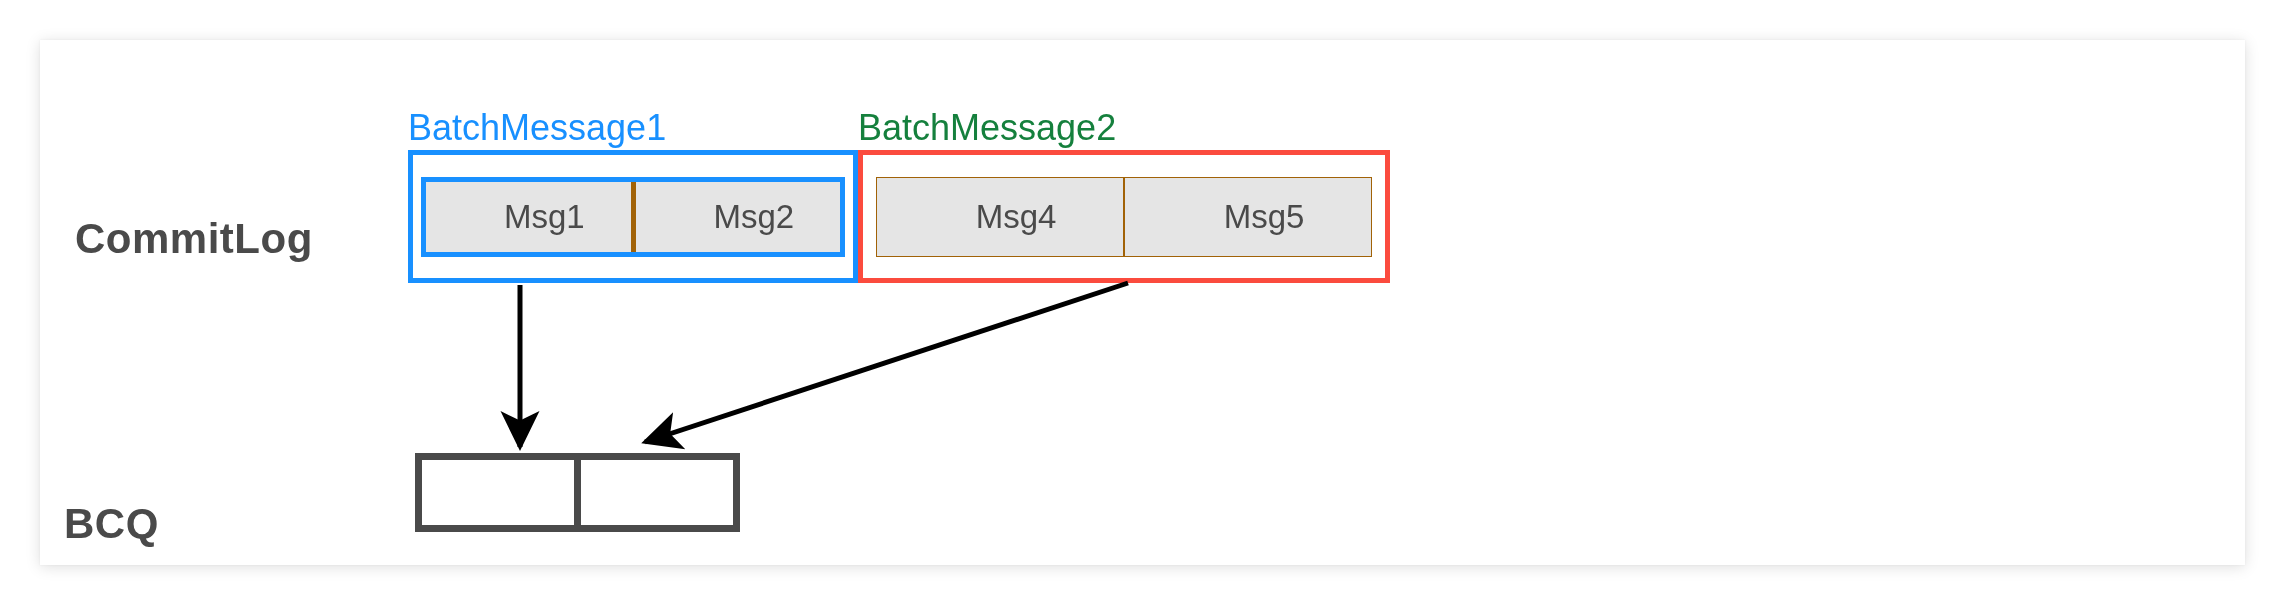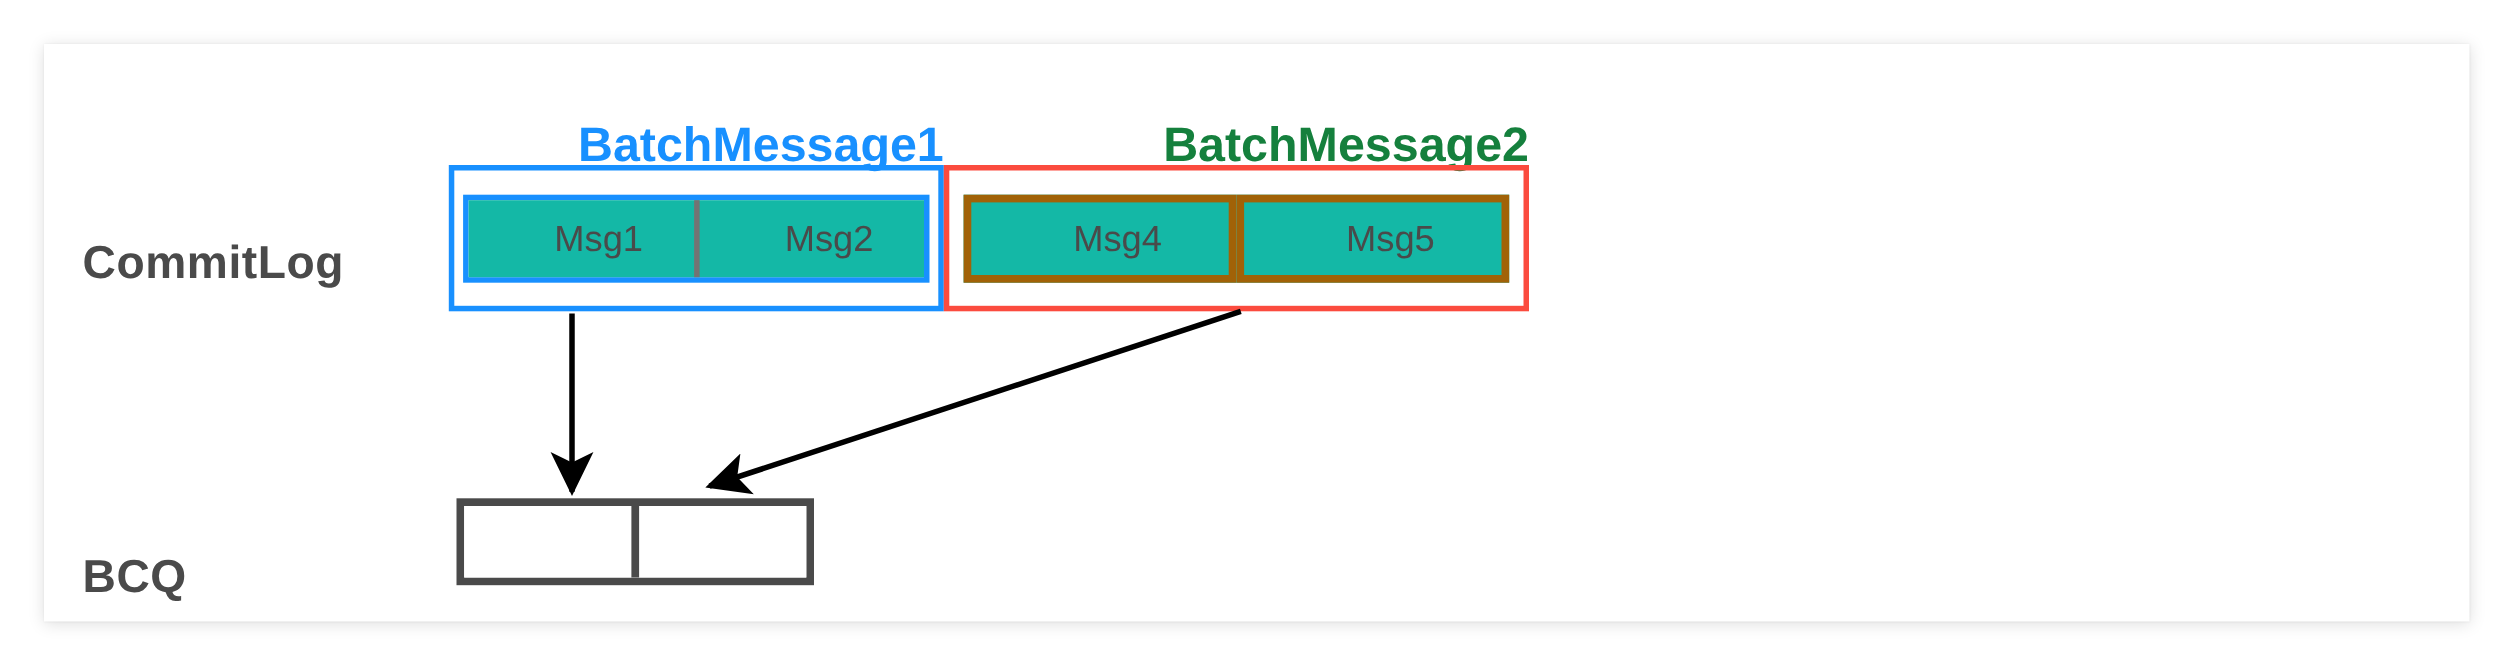--- a/index.html
+++ b/index.html
@@ -35,30 +35,30 @@
   .row-label {
     position: absolute;
     font-weight: bold;
     color: #4a4a4a;
     font-size: 42px;
     line-height: 1;
     letter-spacing: 0.5px;
     white-space: nowrap;
   }
   #label-commitlog { left: 35px; top: 178px; text-align: right; }
-  #label-bcq       { left: 35px; top: 463px; }
+  #label-bcq       { left: 24px; top: 463px; }
 
   
   .batch-title {
     position: absolute;
-    font-weight: bold;
-    font-size: 44px;
+    font-weight: normal;
+    font-size: 36px;
     line-height: 1;
     white-space: nowrap;
-    text-align: right;
+    text-align: left;
   }
   #title-batch1 { left: 368px; top: 70px; width: 450px; color: #1890ff; }
   #title-batch2 { left: 818px; top: 70px; width: 532px; color: #15803d; }
 
   
   .batch-group {
     position: absolute;
     top: 110px;
     height: 133px;
     box-sizing: border-box;
@@ -82,39 +82,39 @@
   .msg-strip {
     display: flex;
     width: 100%;
     height: 80px;
     box-sizing: border-box;
   }
   #strip-batch1 {
     border: 5px solid #1890ff;
   }
   #strip-batch1 .msg-cell + .msg-cell {
-    border-left: 5px solid #737373;
+    border-left: 5px solid #a16207;
   }
   #strip-batch2 {
     justify-content: space-between;
   }
   #strip-batch2 .msg-cell {
-    border: 7px solid #a16207;
+    border: 1px solid #a16207;
     box-sizing: border-box;
   }
   #strip-batch2 .msg-cell:nth-child(1) { width: 56%; }
   #strip-batch2 .msg-cell:nth-child(2) { width: 41%; text-align: right; }
 
   .msg-cell {
     flex: 1;
     display: flex;
     align-items: center;
     justify-content: center;
     box-sizing: border-box;
-    background: #14b8a6;
+    background: #e5e5e5;
     padding-left: 32px;
   }
   .msg-cell span {
     font-size: 33px;
     color: #4a4a4a;
     line-height: 1;
     white-space: nowrap;
   }
 
   

